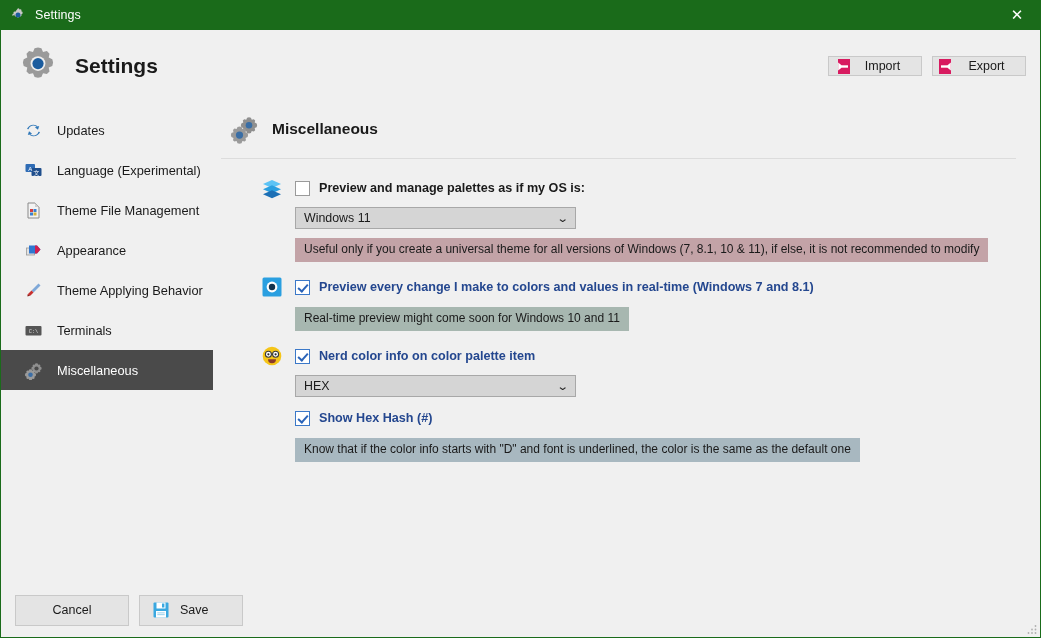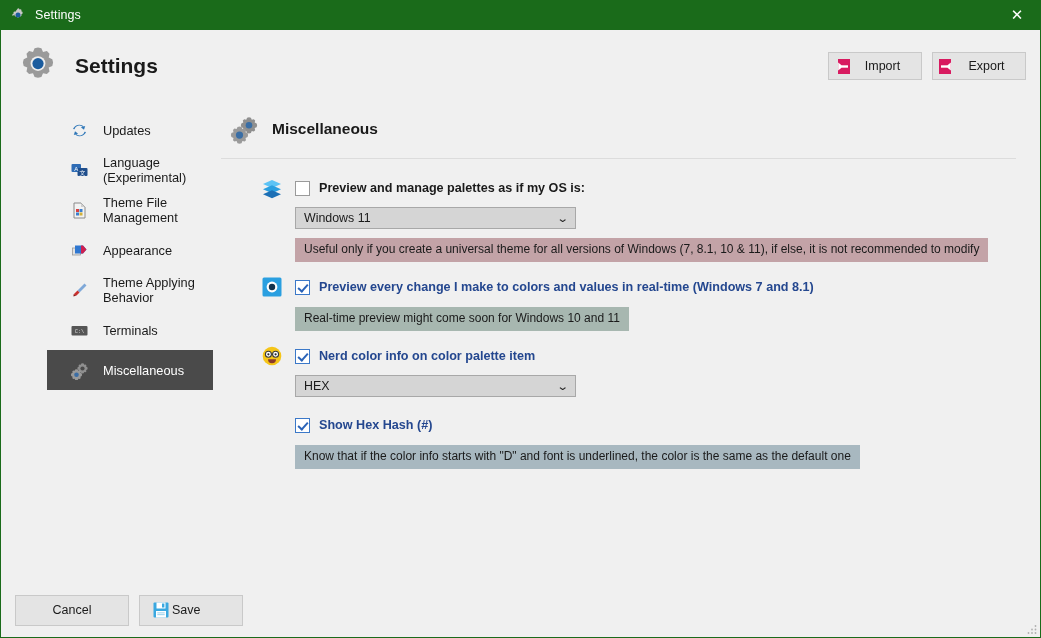--- a/index.html
+++ b/index.html
@@ -68,21 +68,21 @@
     font-size: 21px;
     font-weight: bold;
     color: #1a1a1a;
     margin-left: 16px;
     flex: 1;
   }
   .header-buttons { display: flex; gap: 10px; }
   .btn {
     background: #e4e4e4;
     border: 1px solid #c9c9c9;
-    height: 28px;
+    height: 20px;
     display: flex;
     align-items: center;
     font-size: 12.5px;
     color: #1a1a1a;
     cursor: pointer;
     padding: 0 4px;
     position: relative;
   }
   .btn-ie { width: 94px; }
   .btn-ie .btn-label { flex: 1; text-align: center; padding-right: 4px; }
@@ -97,21 +97,20 @@
     padding-top: 8px;
   }
   .side-item {
     height: 40px;
     display: flex;
     align-items: center;
     padding-left: 22px;
     cursor: pointer;
     font-size: 12.8px;
     color: #1a1a1a;
-    margin-left: 46px;
   }
   .side-item.active {
     background: #4a4a4a;
     color: #ffffff;
   }
   .side-icon {
     width: 20px; height: 20px;
     flex: 0 0 20px;
     margin-right: 14px;
     display: flex; align-items: center; justify-content: center;
@@ -220,21 +219,21 @@
     align-items: center;
     padding: 0 14px 0 14px;
     position: relative;
   }
   .footer-left { display: flex; gap: 10px; flex: 1; }
   .footer-right { display: flex; gap: 10px; }
   .btn-foot { height: 31px; padding: 0 12px; }
   .btn-foot .btn-label { margin-left: 8px; }
   .btn-cancel { width: 114px; justify-content: center; }
   .btn-save { width: 104px; }
-  .btn-save .btn-label { margin-left: 2px; text-align: center; }
+  .btn-save .btn-label { margin-left: 10px; text-align: center; }
   .resize-grip {
     position: absolute;
     right: 2px; bottom: 2px;
     width: 12px; height: 12px;
   }
   svg { display: block; }
 </style>
 </head>
 <body>
 
@@ -442,21 +441,21 @@
           </span>
           <div class="opt-main">
             <div class="cb-line">
               <span class="cbox checked"></span>
               <span class="cb-label on">Nerd color info on color palette item</span>
             </div>
             <div class="select-box">
               <span class="select-val">HEX</span>
               <span class="chev">⌄</span>
             </div>
-            <div class="cb-line" style="margin-top:17px">
+            <div class="cb-line" style="margin-top:10px">
               <span class="cbox checked"></span>
               <span class="cb-label on">Show Hex Hash (#)</span>
             </div>
             <div class="banner" style="background:#a8b8c0">Know that if the color info starts with "D" and font is underlined, the color is the same as the default one</div>
           </div>
         </div>
 
       </div>
     </div>
   </div>

